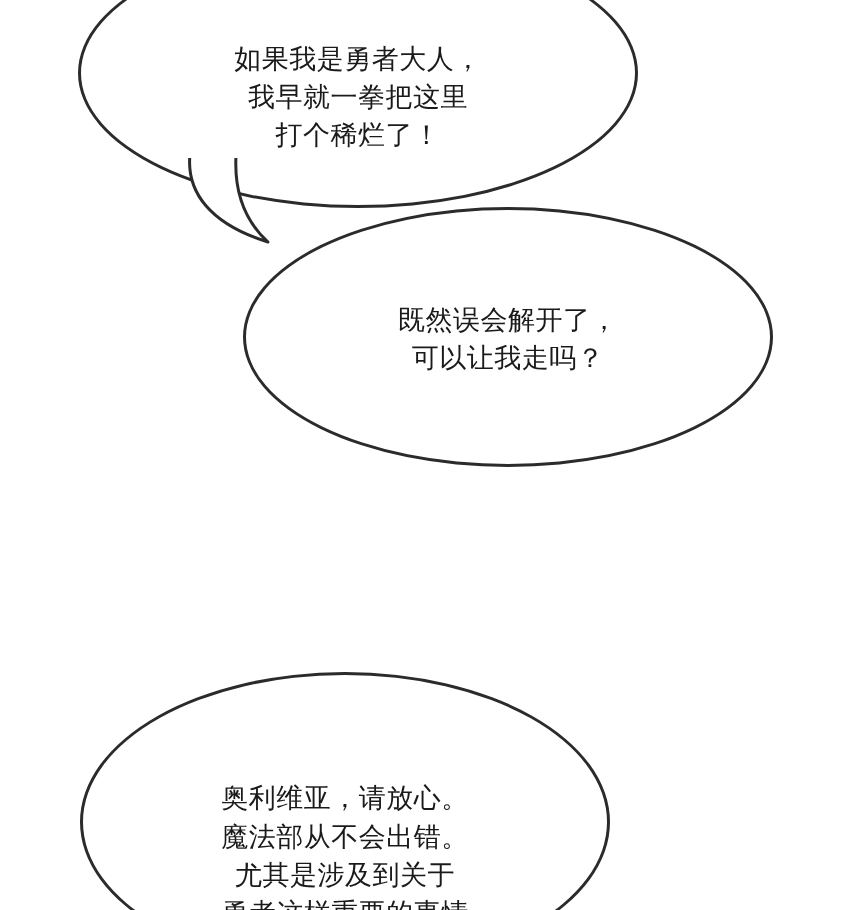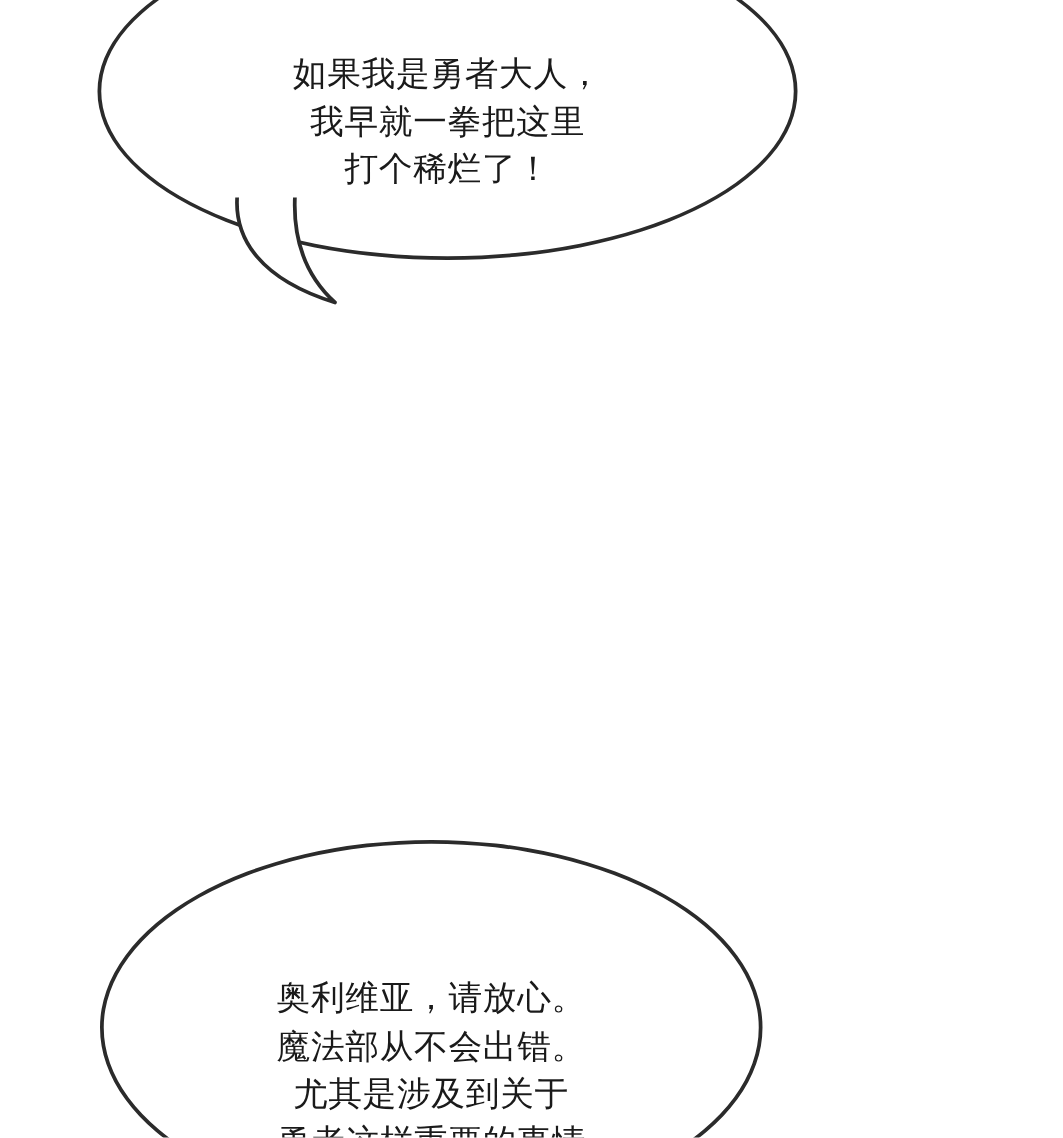--- a/index.html
+++ b/index.html
@@ -102,20 +102,24 @@
 打个稀烂了！</div>
   </div>
 
   <div id="bubble-1-tail">
     <svg width="200" height="120" viewBox="0 0 200 120" xmlns="http://www.w3.org/2000/svg" aria-hidden="true">
       <path d="M 40 4 C 36 42, 60 74, 118 92 C 96 72, 84 44, 86 6 Z" fill="#ffffff" stroke="#2b2b2b" stroke-width="3" stroke-linejoin="round"></path>
       <rect x="30" y="0" width="64" height="8" fill="#ffffff"></rect>
     </svg>
   </div>
 
+  <div class="bubble" id="bubble-2">
+    <div class="bubble-text">既然误会解开了，
+可以让我走吗？</div>
+  </div>
 
   <div class="bubble" id="bubble-3">
     <div class="bubble-text">奥利维亚，请放心。
 魔法部从不会出错。
 尤其是涉及到关于
 勇者这样重要的事情</div>
   </div>
 
 </div>
 

